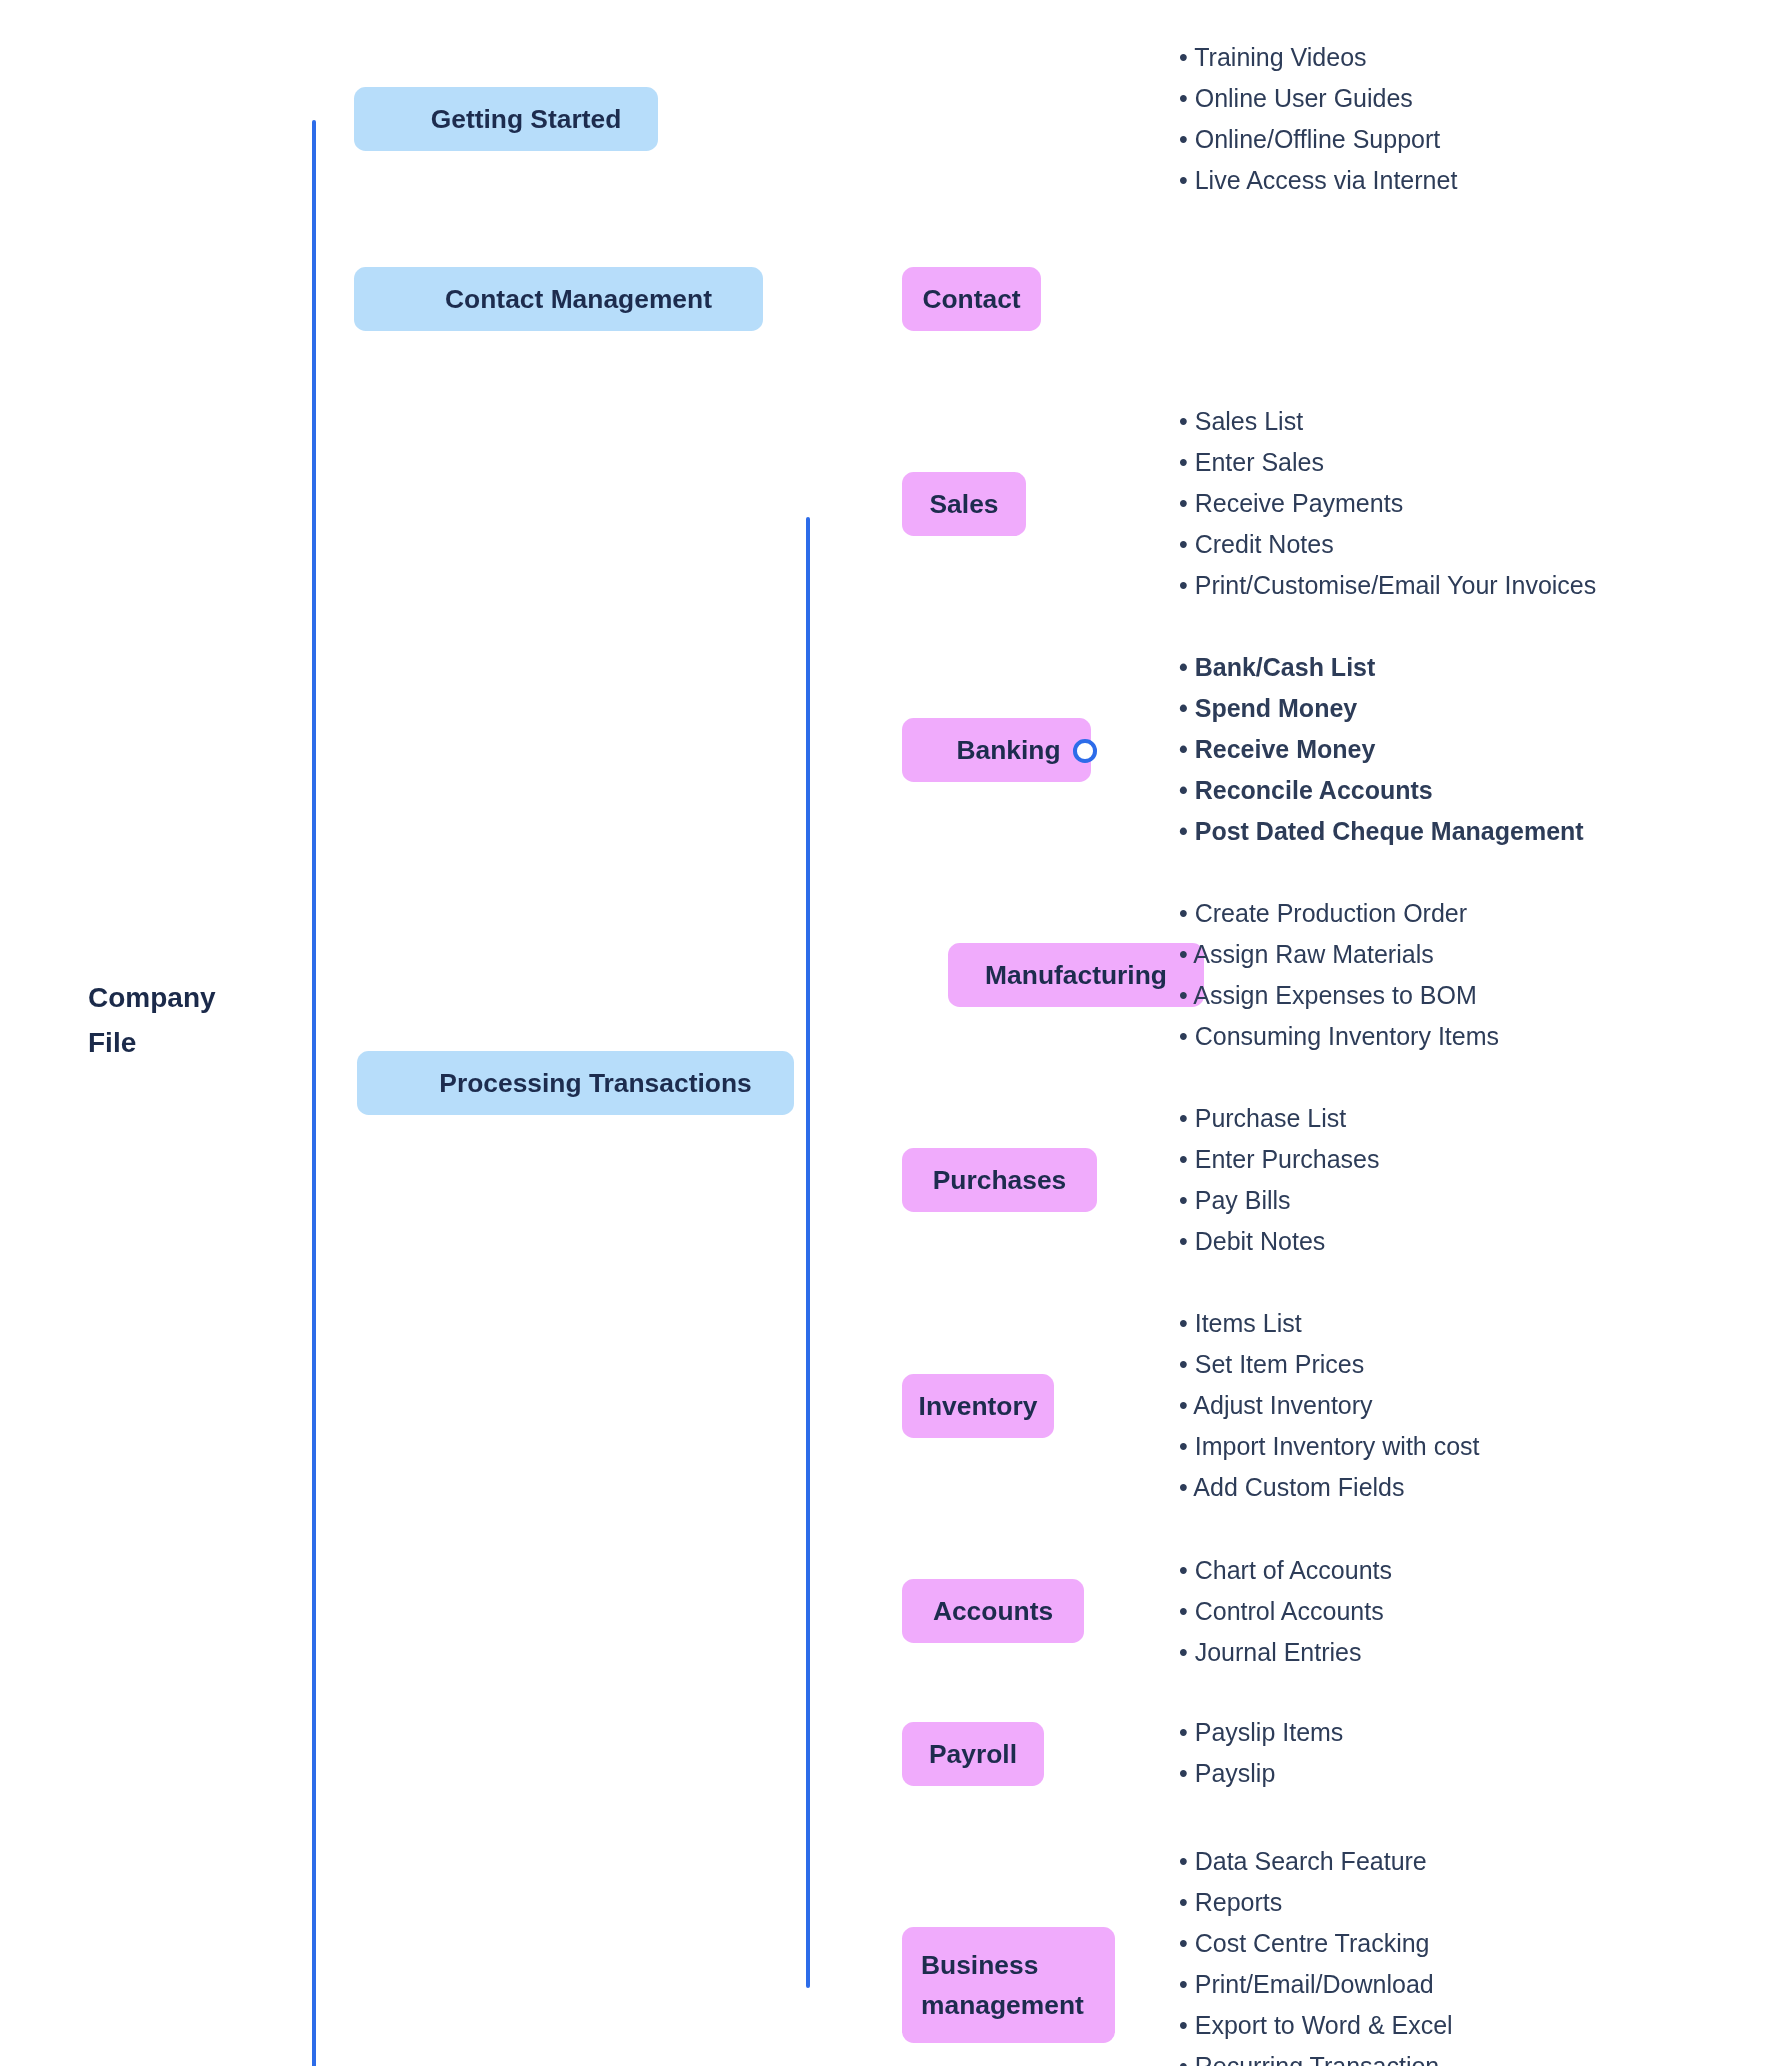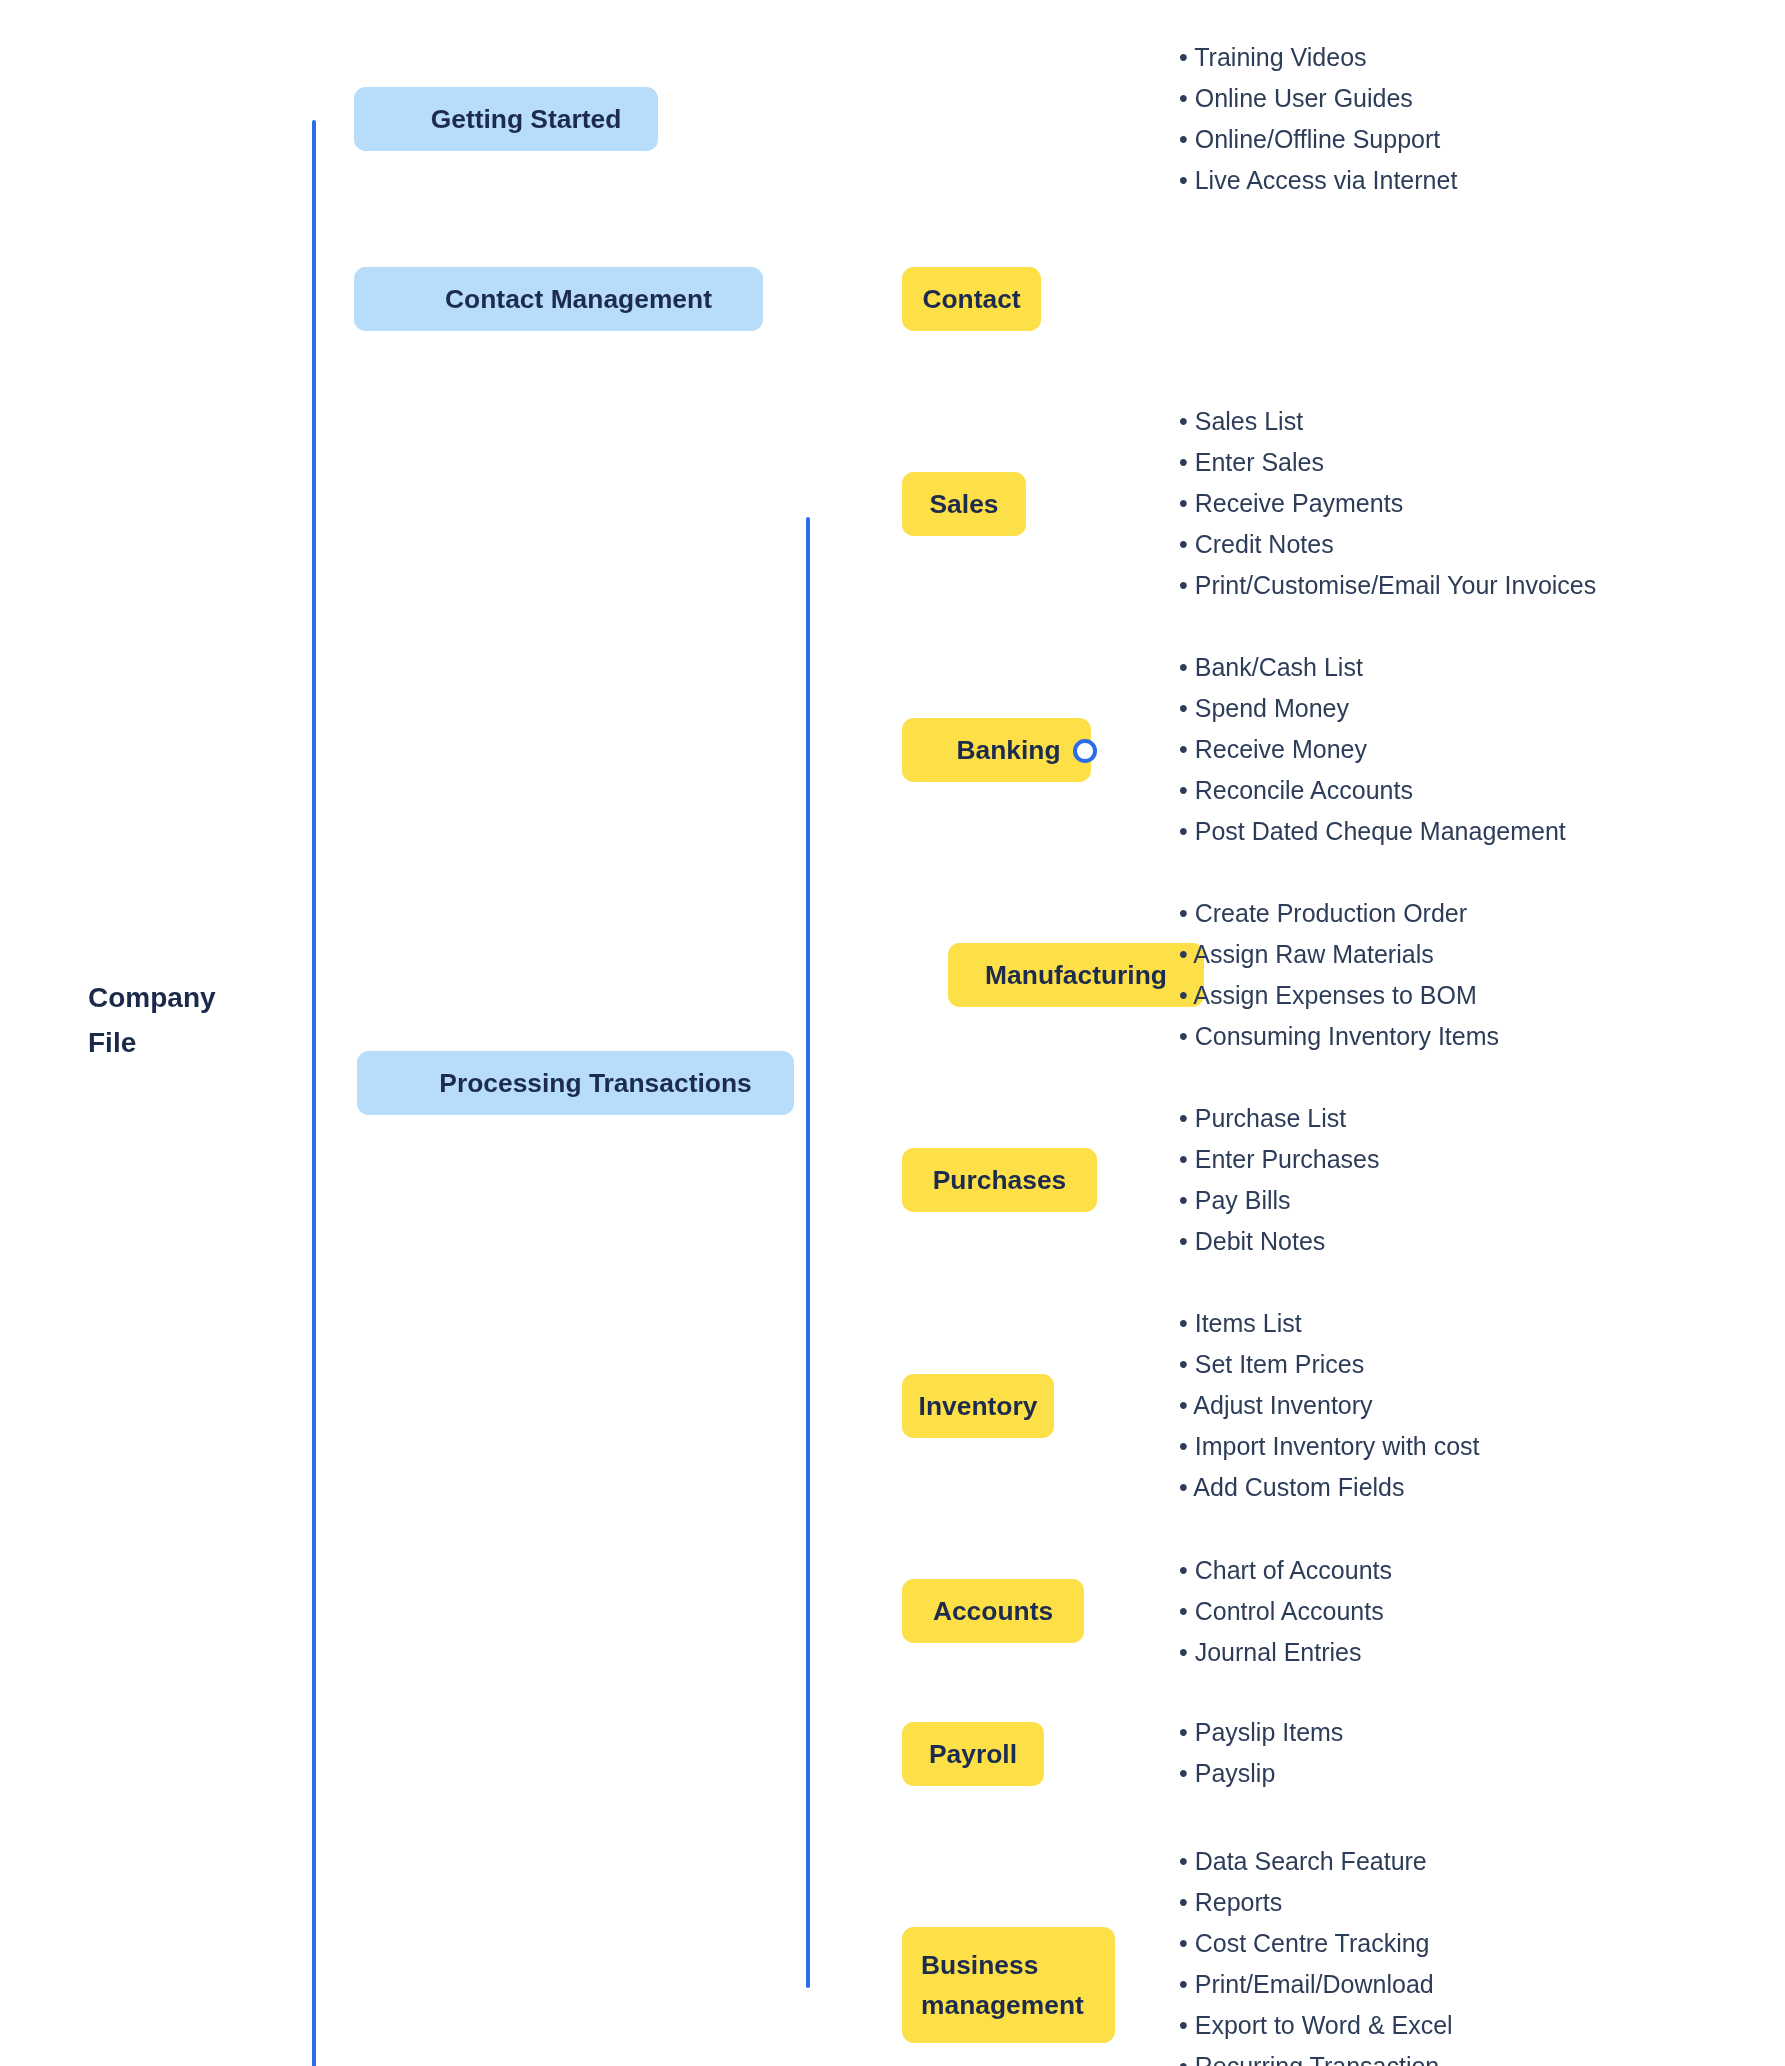--- a/index.html
+++ b/index.html
@@ -7,21 +7,21 @@
     position:relative;width:1785px;height:3098px;background:#ffffff;overflow:hidden;
     font-family:"Liberation Sans","DejaVu Sans",sans-serif;color:#2d3c58;
   }
   .vline{position:absolute;width:4.1px;background:#2d6ce9;border-radius:2.1px;}
   .bluebox{
     position:absolute;height:64px;background:#b7ddfa;border-radius:11.6px;
     display:flex;align-items:center;justify-content:center;
     font-size:26.4px;font-weight:600;color:#1d2c4e;white-space:nowrap;padding-left:40px;
   }
   .yellowbox{
-    position:absolute;height:64px;background:#fde047;border-radius:11.6px;
+    position:absolute;height:64px;background:#f0abfc;border-radius:11.6px;
     display:flex;align-items:center;justify-content:center;
     font-size:26.4px;font-weight:600;color:#1d2c4e;white-space:nowrap;
   }
   .yellowbox.multiline{
     justify-content:flex-start;align-items:center;
     padding:0 19px;box-sizing:border-box;
     white-space:normal;line-height:40px;text-align:left;
   }
   .ring{
     position:absolute;width:15.7px;height:15.7px;border:4.1px solid #2d6ce9;
@@ -98,21 +98,21 @@
 
 
   <div class="group" style="top:401px;">
     <div class="bl">Sales List</div>
     <div class="bl">Enter Sales</div>
     <div class="bl">Receive Payments</div>
     <div class="bl">Credit Notes</div>
     <div class="bl">Print/Customise/Email Your Invoices</div>
   </div>
 
-  <div class="group" style="top:647px;">
+  <div class="group" style="top:647px;font-weight:bold;">
     <div class="bl">Bank/Cash List</div>
     <div class="bl">Spend Money</div>
     <div class="bl">Receive Money</div>
     <div class="bl">Reconcile Accounts</div>
     <div class="bl">Post Dated Cheque Management</div>
   </div>
 
   <div class="group" style="top:893px;">
     <div class="bl">Create Production Order</div>
     <div class="bl">Assign Raw Materials</div>

